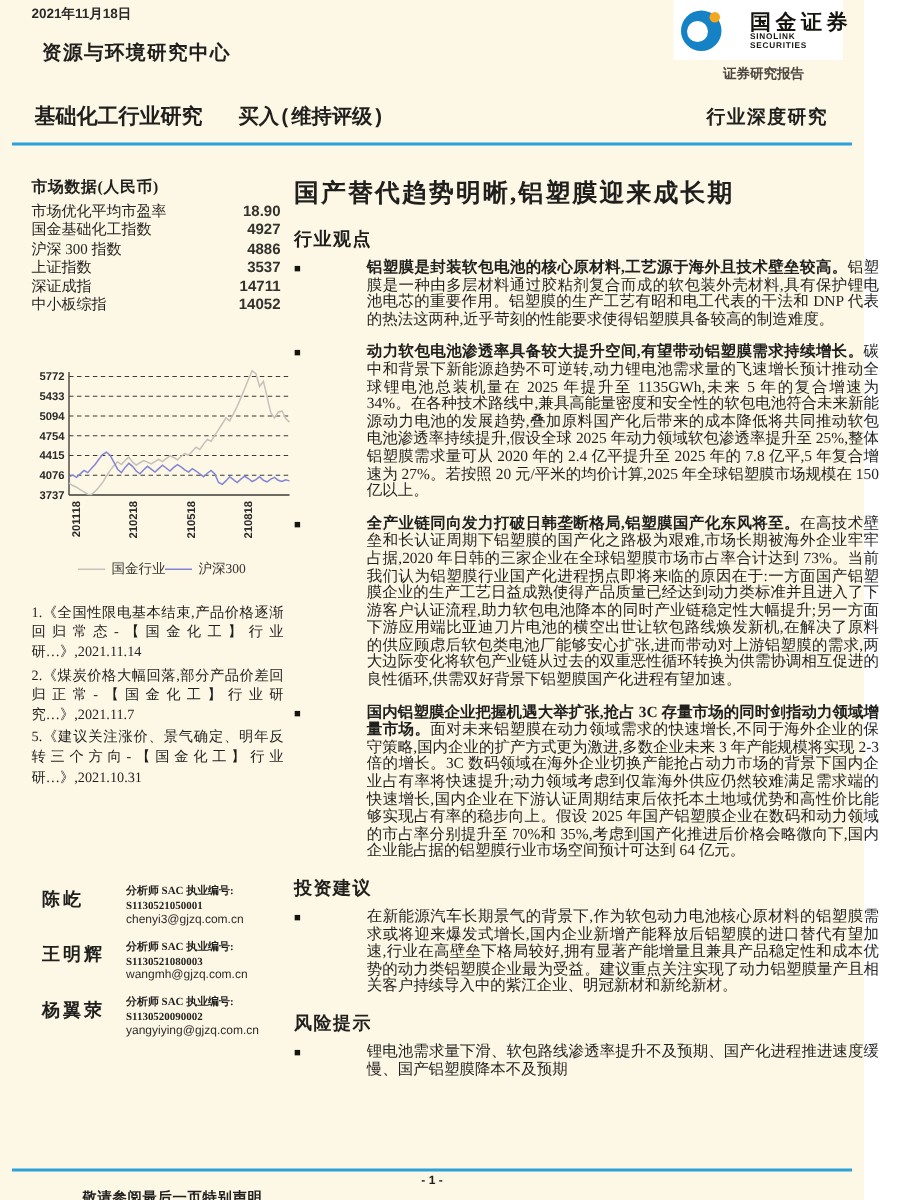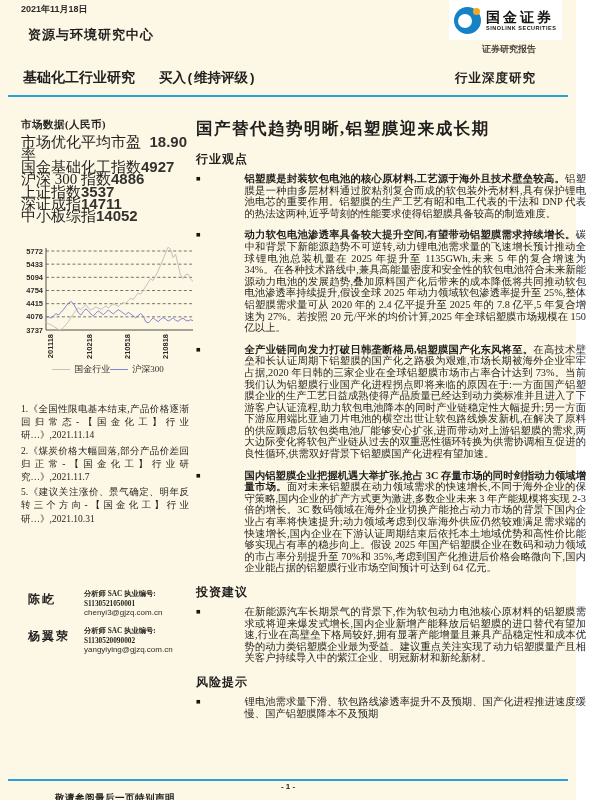--- a/index.html
+++ b/index.html
@@ -1,47 +1,47 @@
 <!DOCTYPE html>
 <html><head>
 <meta charset="utf-8">
 <style>
   *{margin:0;padding:0;box-sizing:border-box;}
   html,body{width:600px;height:800px;overflow:hidden;background:#fff;}
   .page{position:relative;width:576px;height:800px;background:#fdf7e5;font-family:"Liberation Serif",serif;color:#201f1d;}
 
   
   .date{position:absolute;left:21px;top:3px;font-family:"Liberation Sans",sans-serif;font-weight:bold;font-size:9px;color:#2b2a28;}
-  .logo-box{position:absolute;left:449px;top:0;width:113px;height:40px;background:#ffffff;display:flex;align-items:center;padding:3px 5px;gap:5px;}
+  .logo-box{position:absolute;left:449px;top:0;width:113px;height:40px;background:#ffffff;display:flex;align-items:center;padding:3px 5px;gap:19px;}
   .logo-circle{width:27px;height:27px;border-radius:50%;background:#1482c5;position:relative;flex:0 0 auto;}
   .logo-circle::before{content:"";position:absolute;left:4px;top:7px;width:14px;height:14px;border-radius:50%;background:#ffffff;}
   .logo-circle::after{content:"";position:absolute;right:1px;top:1px;width:7px;height:7px;border-radius:50%;background:#f4a71d;}
   .logo-text{display:flex;flex-direction:column;justify-content:center;}
   .logo-cn{font-family:"Liberation Sans",sans-serif;font-weight:bold;font-size:14px;letter-spacing:3px;color:#15140f;line-height:16px;white-space:nowrap;}
   .logo-en{font-family:"Liberation Sans",sans-serif;font-weight:bold;font-size:5.5px;letter-spacing:.5px;color:#15140f;}
   .report-type{position:absolute;right:40px;top:43px;font-size:9px;font-weight:bold;color:#4b463e;}
   .center-name{position:absolute;left:28px;top:26px;font-weight:bold;font-size:13px;letter-spacing:1px;}
-  .head-row{position:absolute;left:23px;top:69px;right:40px;display:flex;align-items:baseline;}
+  .head-row{position:absolute;left:23px;top:69px;right:24px;display:flex;align-items:baseline;}
   .head-left{font-family:"Liberation Sans",sans-serif;font-weight:bold;font-size:14px;}
   .head-rating{font-family:Liberation Mono, monospace;font-weight:bold;font-size:13.5px;margin-left:24px;}
   .head-right{margin-left:auto;font-weight:bold;font-size:12.5px;letter-spacing:1px;}
   .rule{position:absolute;left:8px;right:8px;top:95px;height:2px;background:#2ba1da;}
 
   
   .market{position:absolute;left:21px;top:118px;width:166px;}
   .market-title{font-weight:bold;font-size:10.5px;margin-bottom:4px;letter-spacing:.5px;}
-  .market-row{display:flex;justify-content:flex-start;font-size:15px;line-height:12.4px;}
+  .market-row{display:flex;justify-content:space-between;font-size:10px;line-height:12.4px;}
   .market-row .val{font-family:"Liberation Sans",sans-serif;font-weight:bold;color:#34322e;}
 
   .chart-wrap{position:absolute;left:19px;top:246px;width:178px;}
   #chart-svg{display:block;}
   #chart-svg text{font-family:"Liberation Sans",sans-serif;font-size:7.5px;font-weight:bold;fill:#2b2a28;}
   .grid{stroke:#3d3b36;stroke-width:.7;stroke-dasharray:3 2.3;}
   .axis{stroke:#3d3b36;stroke-width:.9;}
-  .legend{display:flex;justify-content:center;margin-top:1px;font-size:9px;color:#35332f;}
+  .legend{display:flex;justify-content:center;margin-top:11px;font-size:9px;color:#35332f;}
   .legend-item{display:flex;align-items:center;}
   .swatch{display:inline-block;width:18px;height:0;border-top:1.2px solid #999;margin-right:4px;}
 
   .reports{position:absolute;left:21px;top:403px;width:168px;font-size:9.5px;line-height:13.2px;text-align:justify;}
   .reports-title{font-weight:bold;font-size:11px;margin-bottom:2px;letter-spacing:1px;}
   .report-item{margin-bottom:2px;}
 
   .analysts{position:absolute;left:28px;top:589px;width:168px;}
   .analyst{display:flex;margin-bottom:8px;justify-content:center;}
   .analyst-name{width:56px;font-weight:bold;font-size:12px;letter-spacing:2px;padding-top:2px;flex:0 0 auto;}
@@ -160,20 +160,27 @@
 
   <div class="analysts">
     <div class="analyst">
       <div class="analyst-name">陈屹</div>
       <div class="analyst-info">
         <div class="analyst-cred">分析师 SAC 执业编号: S1130521050001</div>
         <div class="analyst-email">chenyi3@gjzq.com.cn</div>
       </div>
     </div>
     <div class="analyst">
+      <div class="analyst-name">王明辉</div>
+      <div class="analyst-info">
+        <div class="analyst-cred">分析师 SAC 执业编号: S1130521080003</div>
+        <div class="analyst-email">wangmh@gjzq.com.cn</div>
+      </div>
+    </div>
+    <div class="analyst">
       <div class="analyst-name">杨翼荥</div>
       <div class="analyst-info">
         <div class="analyst-cred">分析师 SAC 执业编号: S1130520090002</div>
         <div class="analyst-email">yangyiying@gjzq.com.cn</div>
       </div>
     </div>
   </div>
 
   <div class="main-title">国产替代趋势明晰,铝塑膜迎来成长期</div>
 

